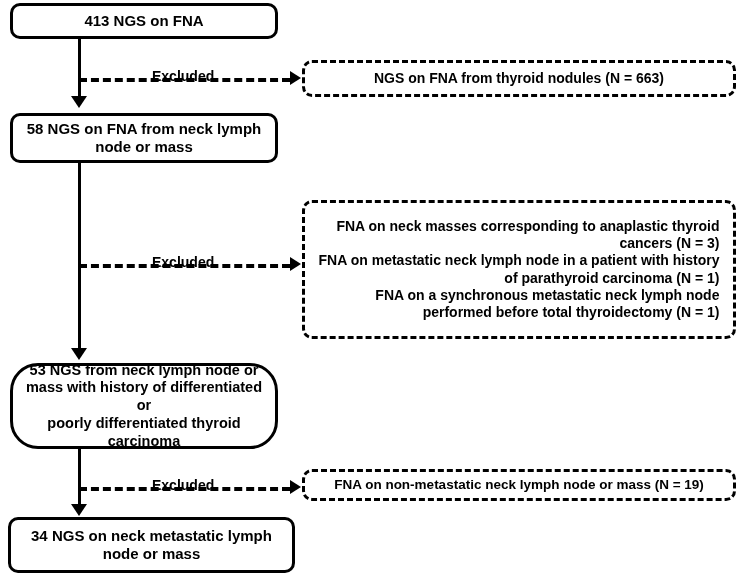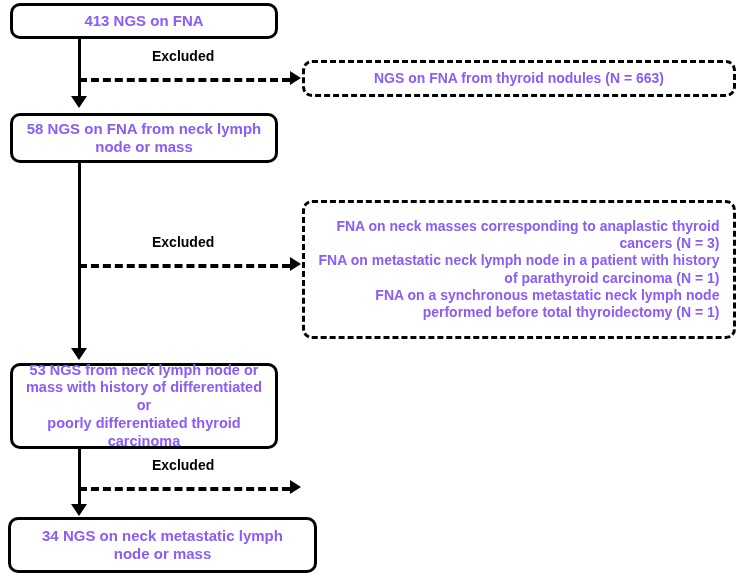--- a/index.html
+++ b/index.html
@@ -19,21 +19,21 @@
   }
 
   
   .node {
     position: absolute;
     box-sizing: border-box;
     display: flex;
     align-items: center;
     justify-content: center;
     text-align: center;
-    color: #8b5cf6;
+    color: #000000;
     font-weight: bold;
     line-height: 1.22;
     background: #ffffff;
     z-index: 3;
   }
   .node.solid {
     border: 3px solid #000000;
     border-radius: 10px;
   }
   .node.dashed {
@@ -78,27 +78,28 @@
     z-index: 2;
   }
 
   
   .edge-label {
     position: absolute;
     color: #000000;
     font-weight: bold;
     white-space: nowrap;
     z-index: 2;
+    margin-top: 20px;
   }
 
   
   #node-total        { left: 10px;  top: 3px;   width: 268px; height: 36px; font-size: 15px; }
   #node-neck58       { left: 10px;  top: 113px; width: 268px; height: 50px; font-size: 15px; }
-  #node-neck53       { left: 10px;  top: 363px; width: 268px; height: 86px; font-size: 14.5px; }
-  #node-final34      { left: 8px;   top: 517px; width: 309px; height: 56px; font-size: 15px; }
+  #node-neck53       { left: 10px;  top: 363px; width: 268px; height: 86px; font-size: 14.5px; border-radius: 28px; }
+  #node-final34      { left: 8px;   top: 517px; width: 287px; height: 56px; font-size: 15px; }
 
   #node-excl-thyroid { left: 302px; top: 60px;  width: 434px; height: 37px; font-size: 14px; }
   #node-excl-other   { left: 302px; top: 200px; width: 434px; height: 139px; font-size: 14px; text-align: right; }
   #node-excl-nonmet  { left: 302px; top: 469px; width: 434px; height: 32px; font-size: 13.5px; }
 
   #trunk-1 { left: 78px;  top: 36px;  height: 62px; }
   #trunk-2 { left: 78px;  top: 160px; height: 190px; }
   #trunk-3 { left: 78px;  top: 446px; height: 60px; }
 
   #arrowdown-1 { left: 71px; top: 96px;  }
@@ -171,14 +172,17 @@
 
   <div class="node dashed" id="node-excl-other">
     <span class="txt">FNA on neck masses corresponding to anaplastic thyroid
 cancers (N = 3)
 FNA on metastatic neck lymph node in a patient with history
 of parathyroid carcinoma (N = 1)
 FNA on a synchronous metastatic neck lymph node
 performed before total thyroidectomy (N = 1)</span>
   </div>
 
+  <div class="node dashed" id="node-excl-nonmet">
+    <span class="txt">FNA on non-metastatic neck lymph node or mass (N = 19)</span>
+  </div>
 
 </div>
 
 </body></html>

